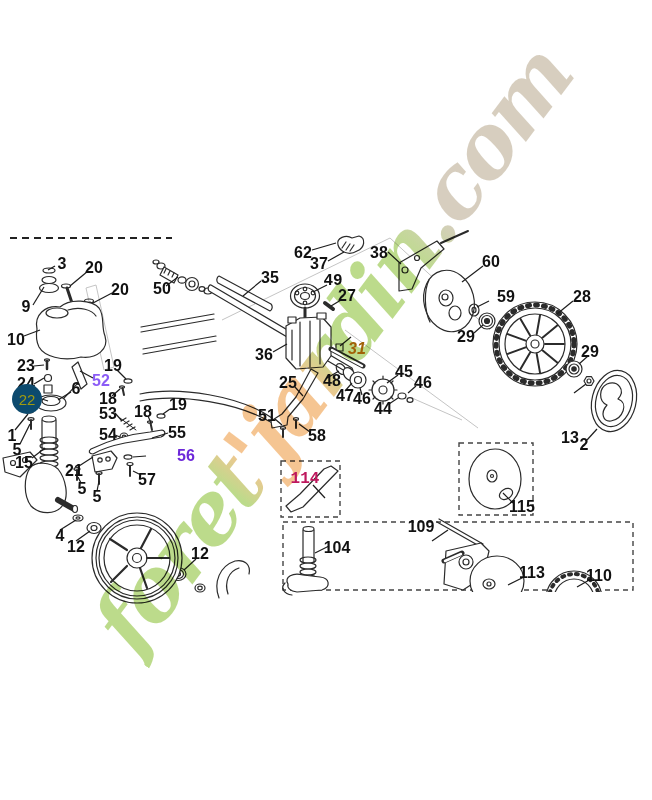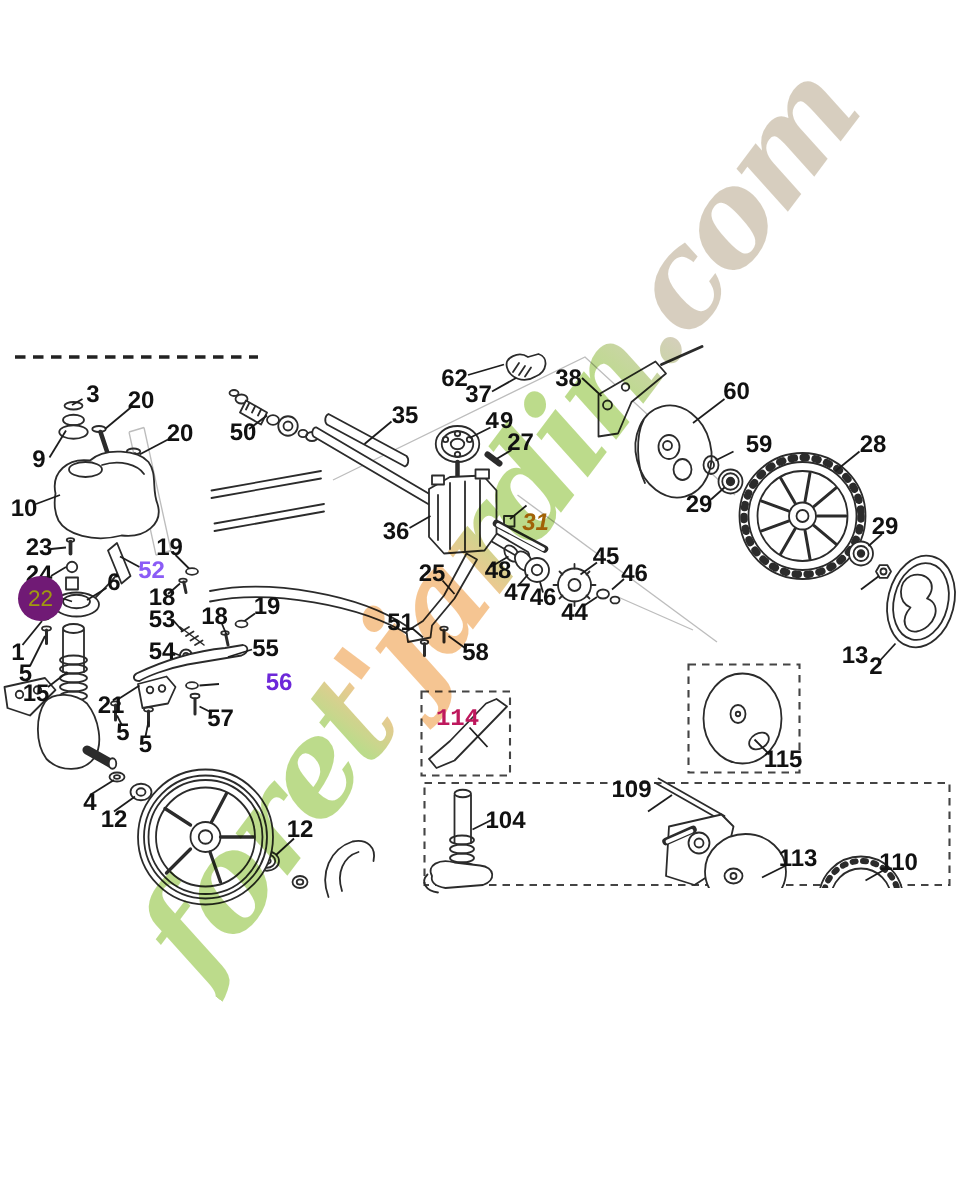--- a/index.html
+++ b/index.html
@@ -329,21 +329,21 @@
   <div class="watermark" style="background-image: linear-gradient(90deg, rgb(185, 217, 133) 0%, rgb(185, 217, 133) 26%, rgb(245, 194, 140) 31%, rgb(245, 194, 140) 44%, rgb(185, 217, 133) 50%, rgb(185, 217, 133) 66%, rgb(213, 204, 188) 74%, rgb(213, 204, 188) 100%);">foret'jardin.com</div>
 
   <div class="callout-layer" id="callouts">
       <div class="callout" style="left: 62px; top: 264px; color: rgb(17, 17, 17);">3</div>
       <div class="callout" style="left: 94px; top: 268px; color: rgb(17, 17, 17);">20</div>
       <div class="callout" style="left: 120px; top: 290px; color: rgb(17, 17, 17);">20</div>
       <div class="callout" style="left: 26px; top: 307px; color: rgb(17, 17, 17);">9</div>
       <div class="callout" style="left: 16px; top: 340px; color: rgb(17, 17, 17);">10</div>
       <div class="callout" style="left: 26px; top: 366px; color: rgb(17, 17, 17);">23</div>
       <div class="callout" style="left: 26px; top: 384px; color: rgb(17, 17, 17);">24</div>
-      <div class="callout highlighted" style="left: 27px; top: 399px; color: rgb(160, 154, 16); background: #701a75;">22</div>
+      <div class="callout highlighted" style="left: 27px; top: 399px; color: rgb(160, 154, 16); background: #0c4a6e;">22</div>
       <div class="callout" style="left: 12px; top: 436px; color: rgb(17, 17, 17);">1</div>
       <div class="callout" style="left: 17px; top: 450px; color: rgb(17, 17, 17);">5</div>
       <div class="callout" style="left: 24px; top: 463px; color: rgb(17, 17, 17);">15</div>
       <div class="callout" style="left: 76px; top: 389px; color: rgb(17, 17, 17);">6</div>
       <div class="callout" style="left: 101px; top: 381px; color: #8b5cf6;">52</div>
       <div class="callout" style="left: 113px; top: 366px; color: rgb(17, 17, 17);">19</div>
       <div class="callout" style="left: 108px; top: 399px; color: rgb(17, 17, 17);">18</div>
       <div class="callout" style="left: 108px; top: 414px; color: rgb(17, 17, 17);">53</div>
       <div class="callout" style="left: 108px; top: 435px; color: rgb(17, 17, 17);">54</div>
       <div class="callout" style="left: 143px; top: 412px; color: rgb(17, 17, 17);">18</div>

